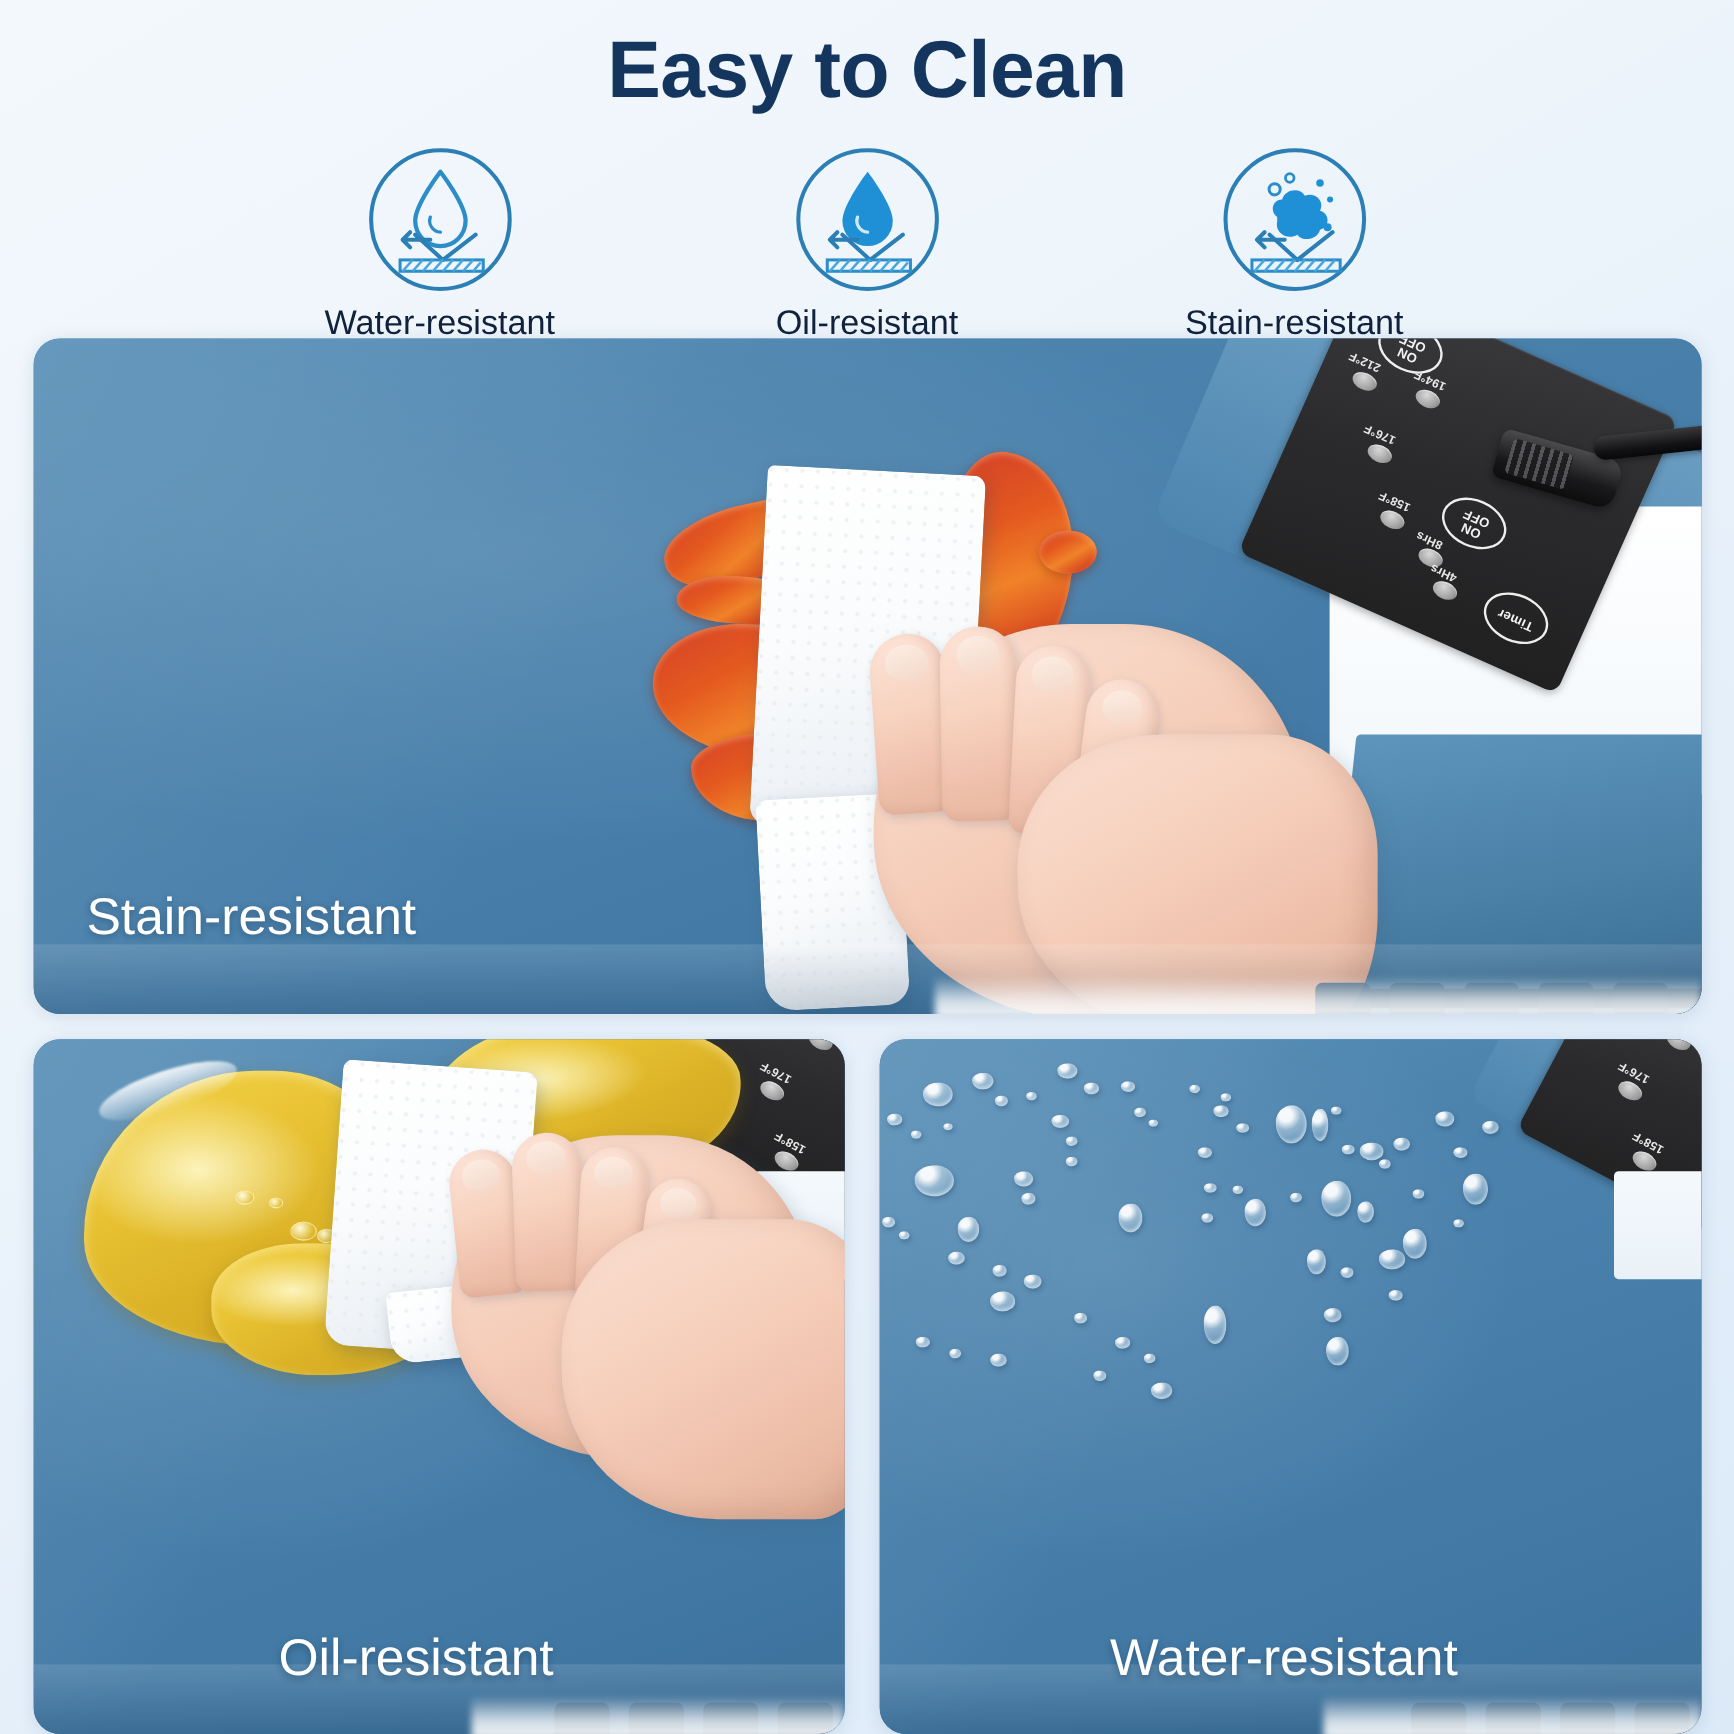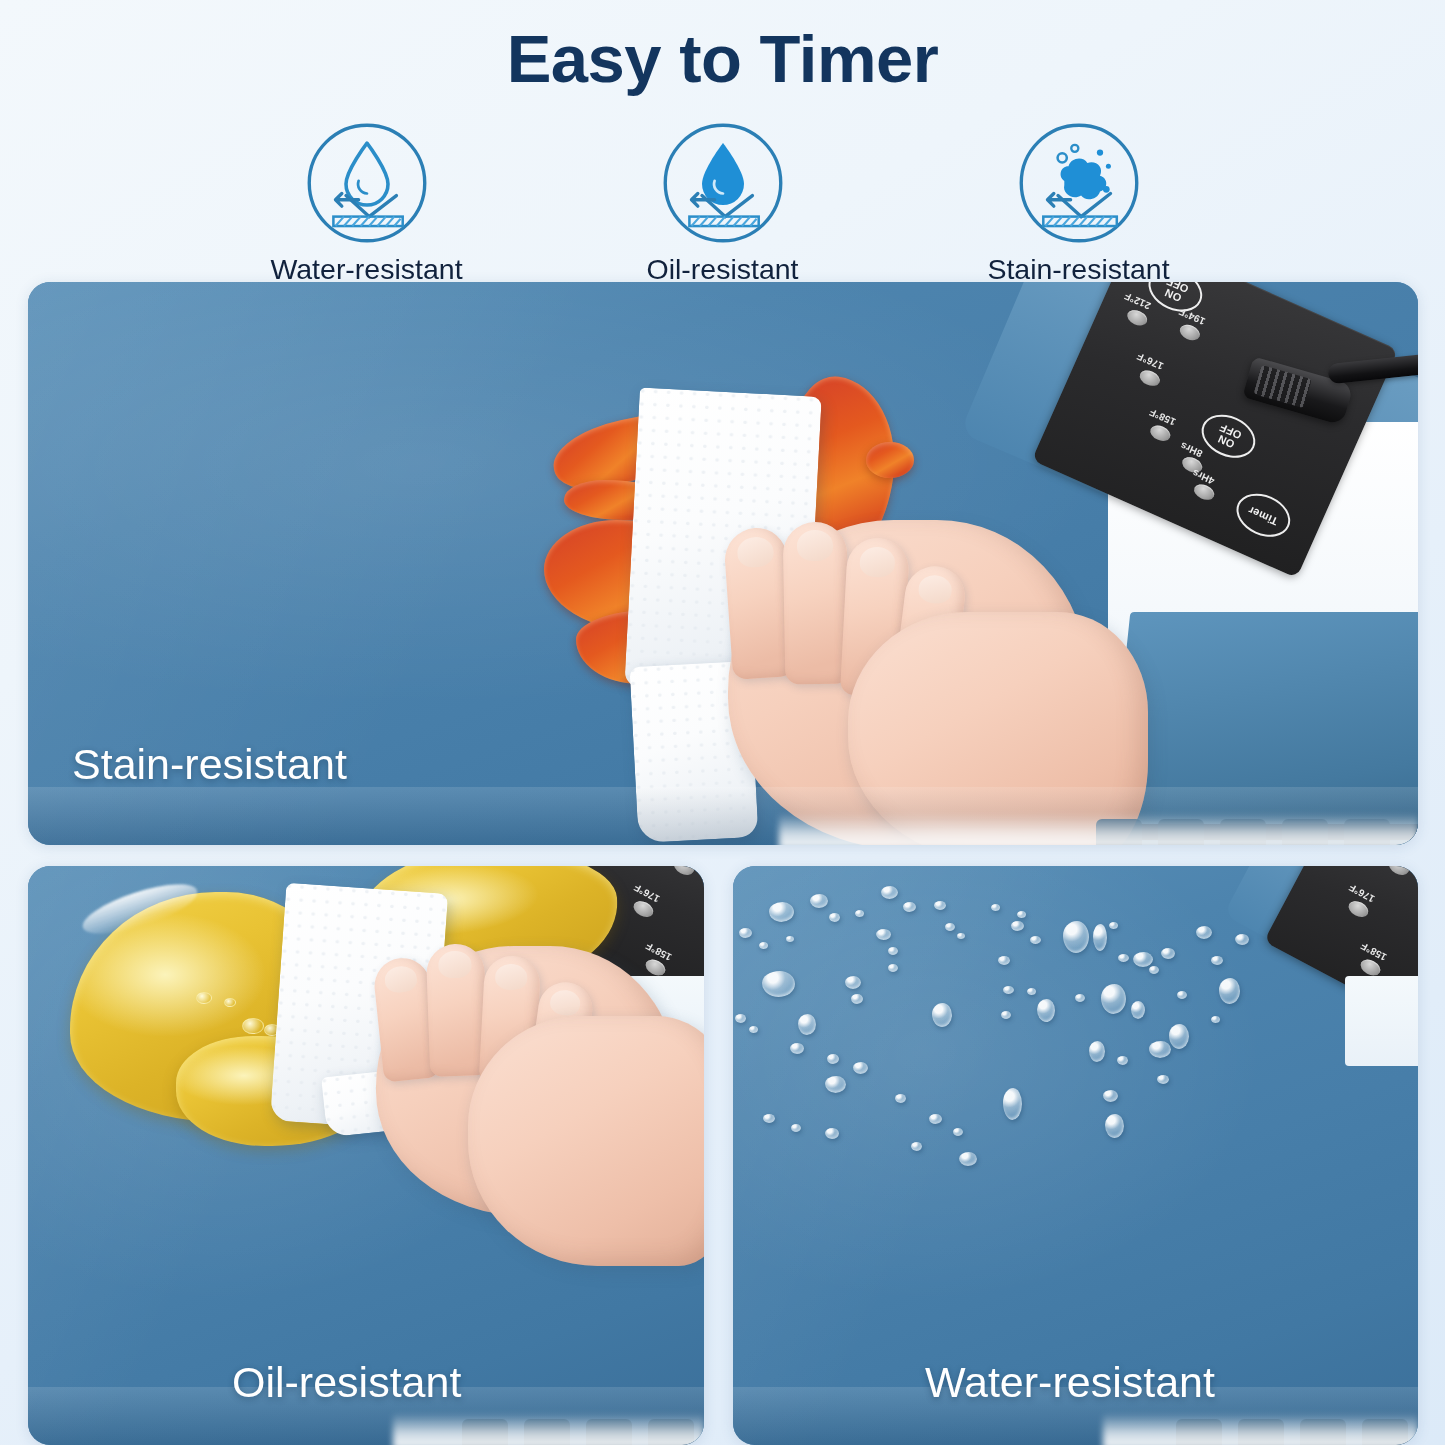--- a/index.html
+++ b/index.html
@@ -177,21 +177,21 @@
   .panel-caption {
     position:absolute; color:#ffffff; font-size:43px;
     text-shadow:0 2px 6px rgba(20,50,80,.45);
     white-space:nowrap;
   }
 </style>
 </head>
 <body>
 
 <div id="header">
-  <div id="page-title">Easy to Timer</div>
+  <div id="page-title">Easy to Clean</div>
 </div>
 
 <div id="feature-row">
 
   <div class="feature-item">
     <div class="feature-icon-wrap">
       <svg width="126" height="126" viewBox="0 0 120 120" aria-hidden="true">
         <circle cx="60" cy="60" r="55" fill="none" stroke="#2b7fb5" stroke-width="3.2"></circle>
         <path d="M60 22 C60 22 80 48 80 61 A20 20 0 0 1 40 61 C40 48 60 22 60 22 Z" fill="none" stroke="#2b8ec9" stroke-width="3.4" stroke-linejoin="round"></path>
         <path d="M52 58 A9 9 0 0 0 60 70" fill="none" stroke="#2b8ec9" stroke-width="2.6" stroke-linecap="round"></path>

